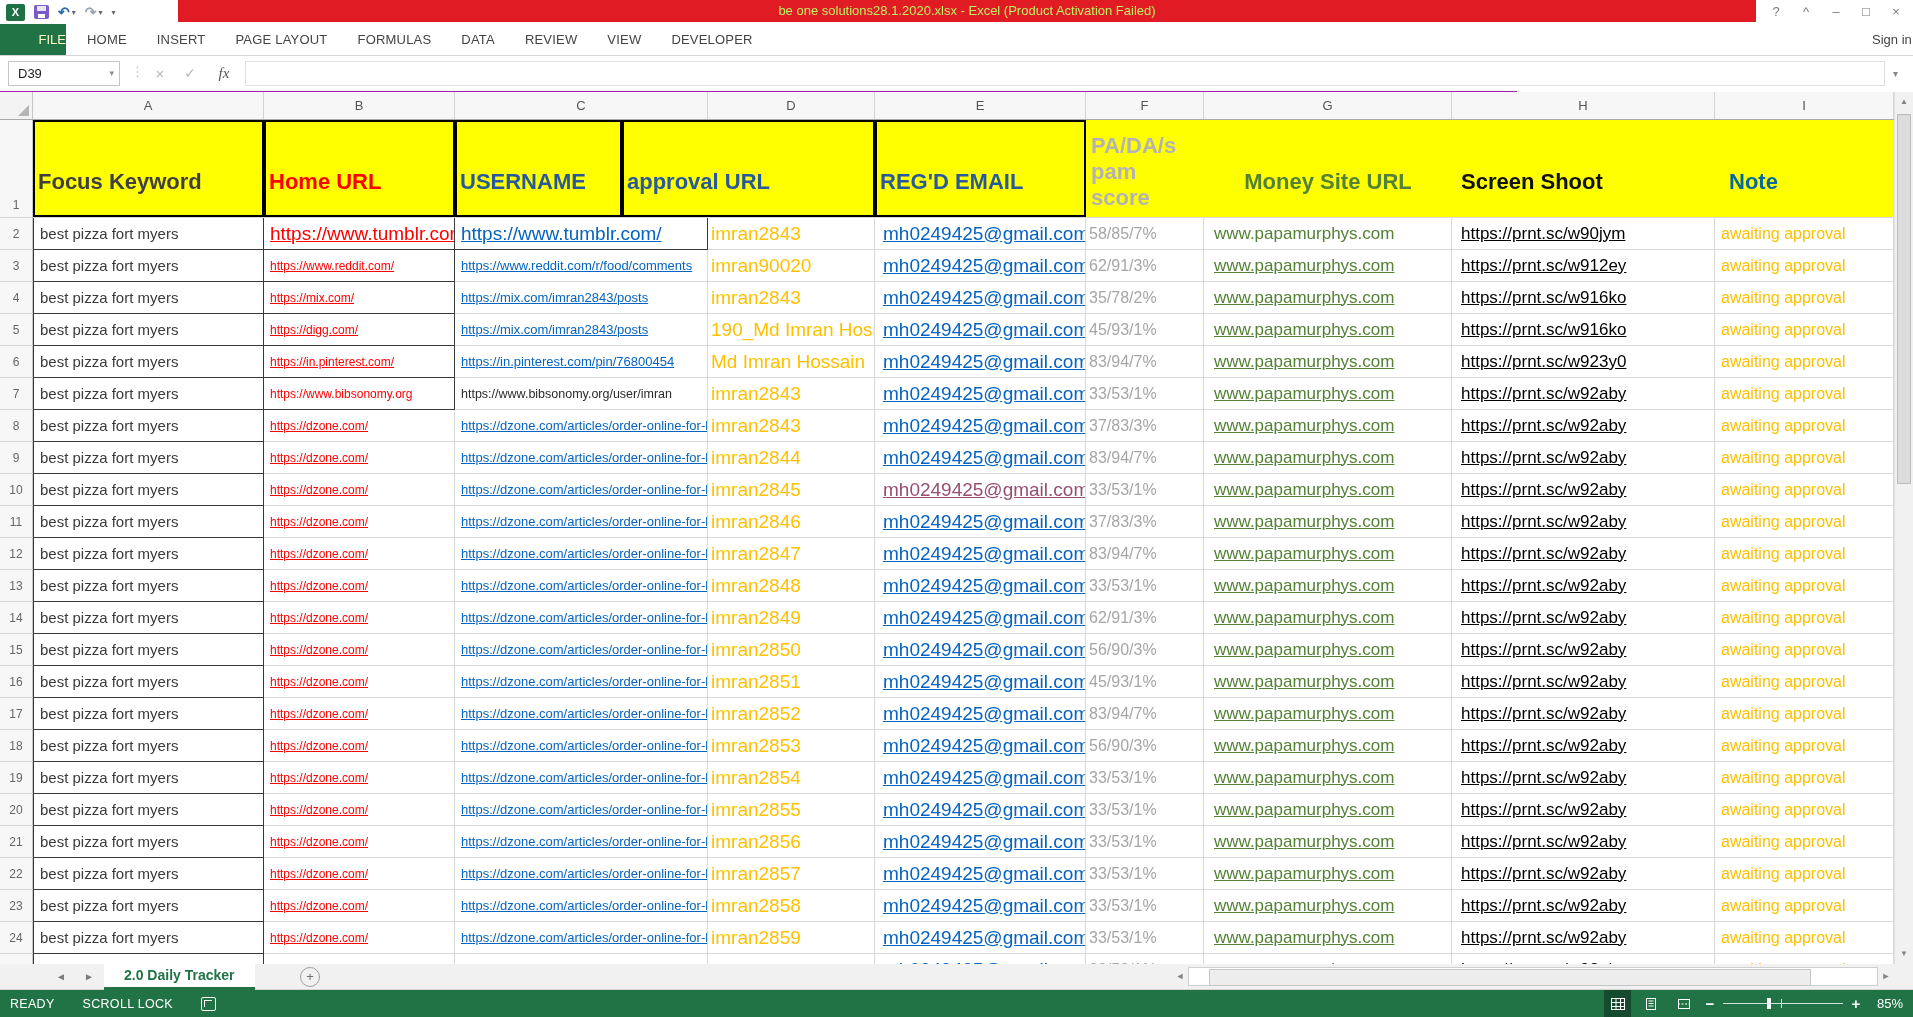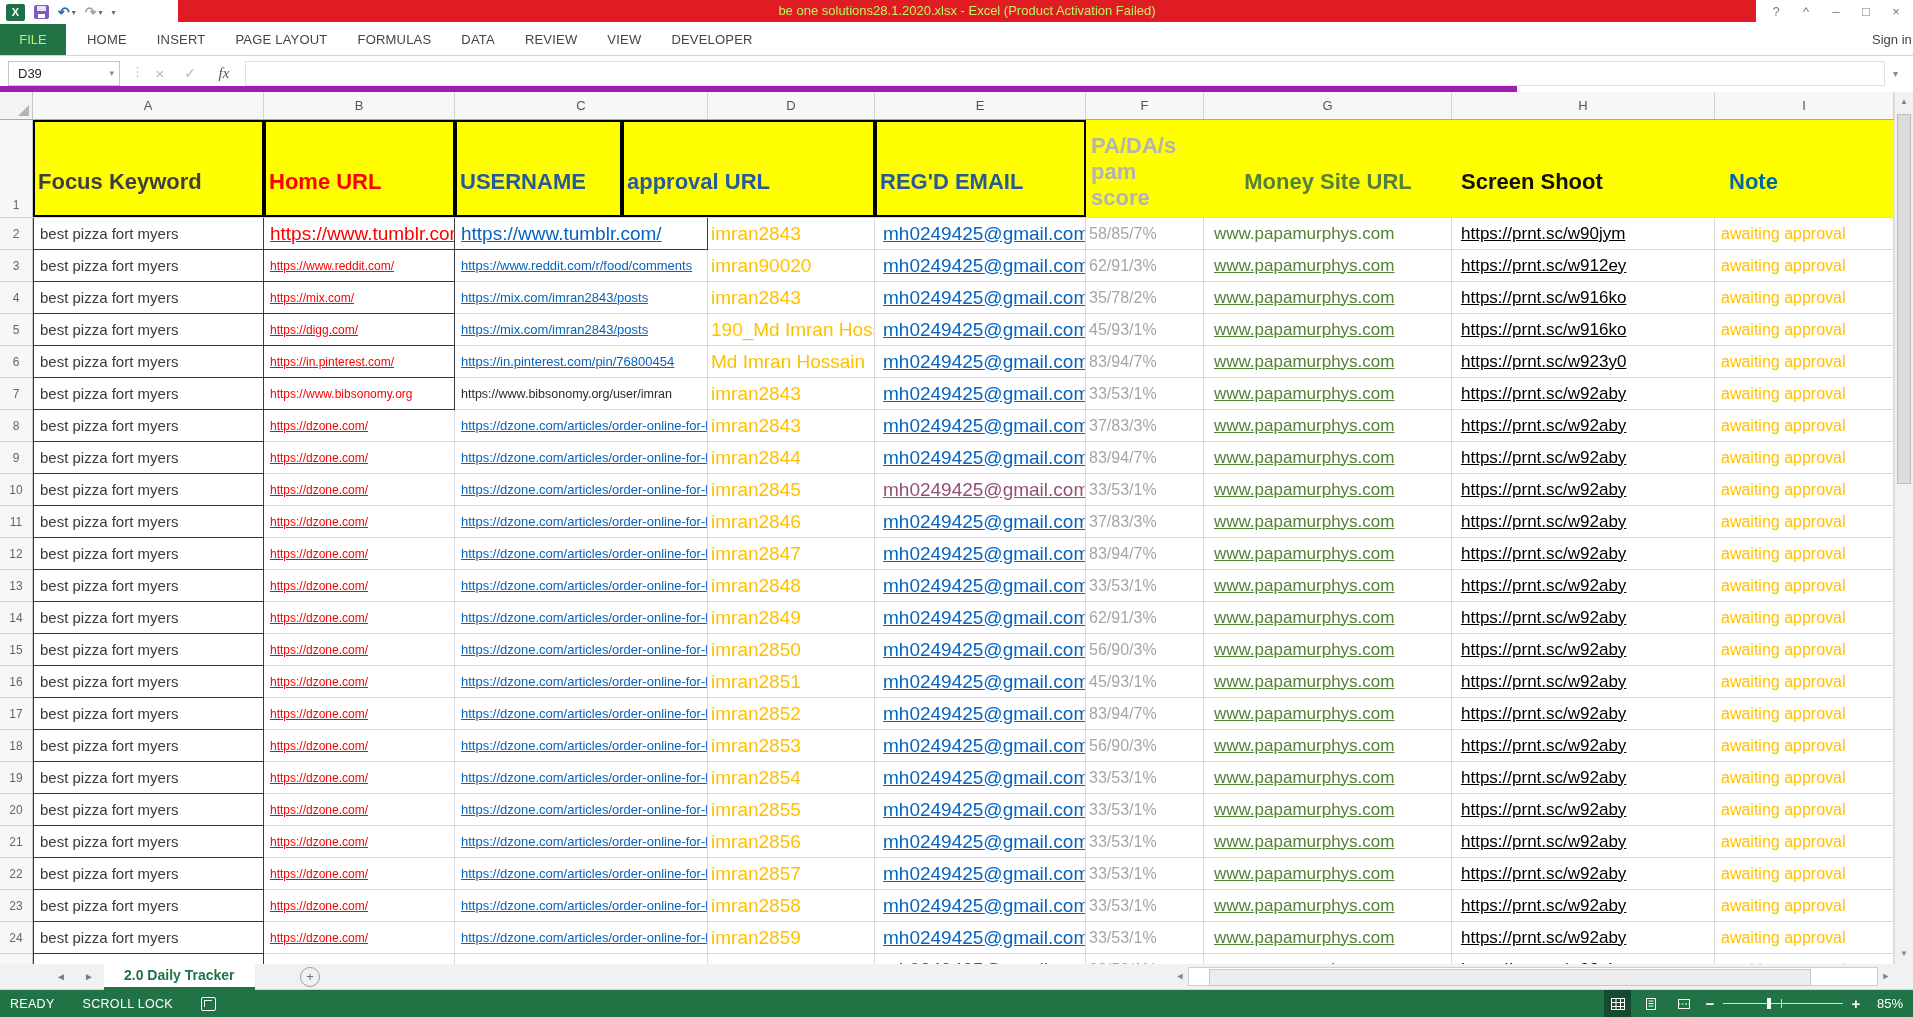--- a/index.html
+++ b/index.html
@@ -19,29 +19,29 @@
   .savei:after{content:"";position:absolute;left:4px;bottom:1px;right:4px;height:4px;background:#fff}
   .undo{color:#2a6bb5;font-size:14px;font-weight:bold;line-height:14px}
   .redo{color:#9aa7b2;font-size:14px;font-weight:bold;line-height:14px}
   .qcaret{color:#666;font-size:8px}
   .winctl{position:absolute;right:2px;top:0;display:flex}
   .wbtn{width:30px;height:23px;line-height:23px;text-align:center;color:#7a7a7a;font-size:13px}
 
   
   .tabstrip{position:absolute;left:0;top:24px;width:1913px;height:32px;background:#fff;
             border-bottom:1px solid #d4d4d4;box-sizing:border-box}
-  .filetab{position:absolute;left:0;top:0;width:66px;height:31px;background:#217346;color:#bef264;
-           font-size:13px;text-align:center;line-height:31px}
+  .filetab{position:absolute;left:0;top:0;width:66px;height:31px;background:#217346;color:#fef9c3;
+           font-size:13px;text-align:right;line-height:31px}
   .rtabs{position:absolute;left:72px;top:0;display:flex}
   .rtab{padding:0 15px;line-height:31px;font-size:13px;color:#444;letter-spacing:.2px}
   .signin{position:absolute;left:1872px;top:0;line-height:31px;font-size:13px;color:#444;white-space:nowrap}
 
   
   .formulabar{position:absolute;left:0;top:56px;width:1517px;height:36px;background:#fff;
-              border-bottom:6px solid #a21caf;box-sizing:border-box}
+              border-bottom:1px solid #a21caf;box-sizing:border-box}
   .namebox{position:absolute;left:8px;top:5px;width:112px;height:25px;border:1px solid #c6c6c6;
            box-sizing:border-box;font-size:13px;color:#222;line-height:23px;padding-left:9px}
   .nbarrow{position:absolute;right:5px;top:0;color:#8a8a8a;font-size:9px}
   .fbsep{position:absolute;left:131px;top:8px;color:#c0c0c0;font-size:13px}
   .fbx{position:absolute;left:147px;top:5px;width:26px;text-align:center;line-height:25px;color:#b5b5b5;font-size:15px}
   .fbck{position:absolute;left:177px;top:5px;width:26px;text-align:center;line-height:25px;color:#b5b5b5;font-size:14px}
   .fbfx{position:absolute;left:210px;top:5px;width:28px;text-align:center;line-height:25px;color:#555;
         font-family:"Liberation Serif",serif;font-style:italic;font-size:15px}
   .fbinput{position:absolute;left:245px;top:5px;width:1640px;height:25px;border:1px solid #e0e0e0;
            box-sizing:border-box;background:#fff}

